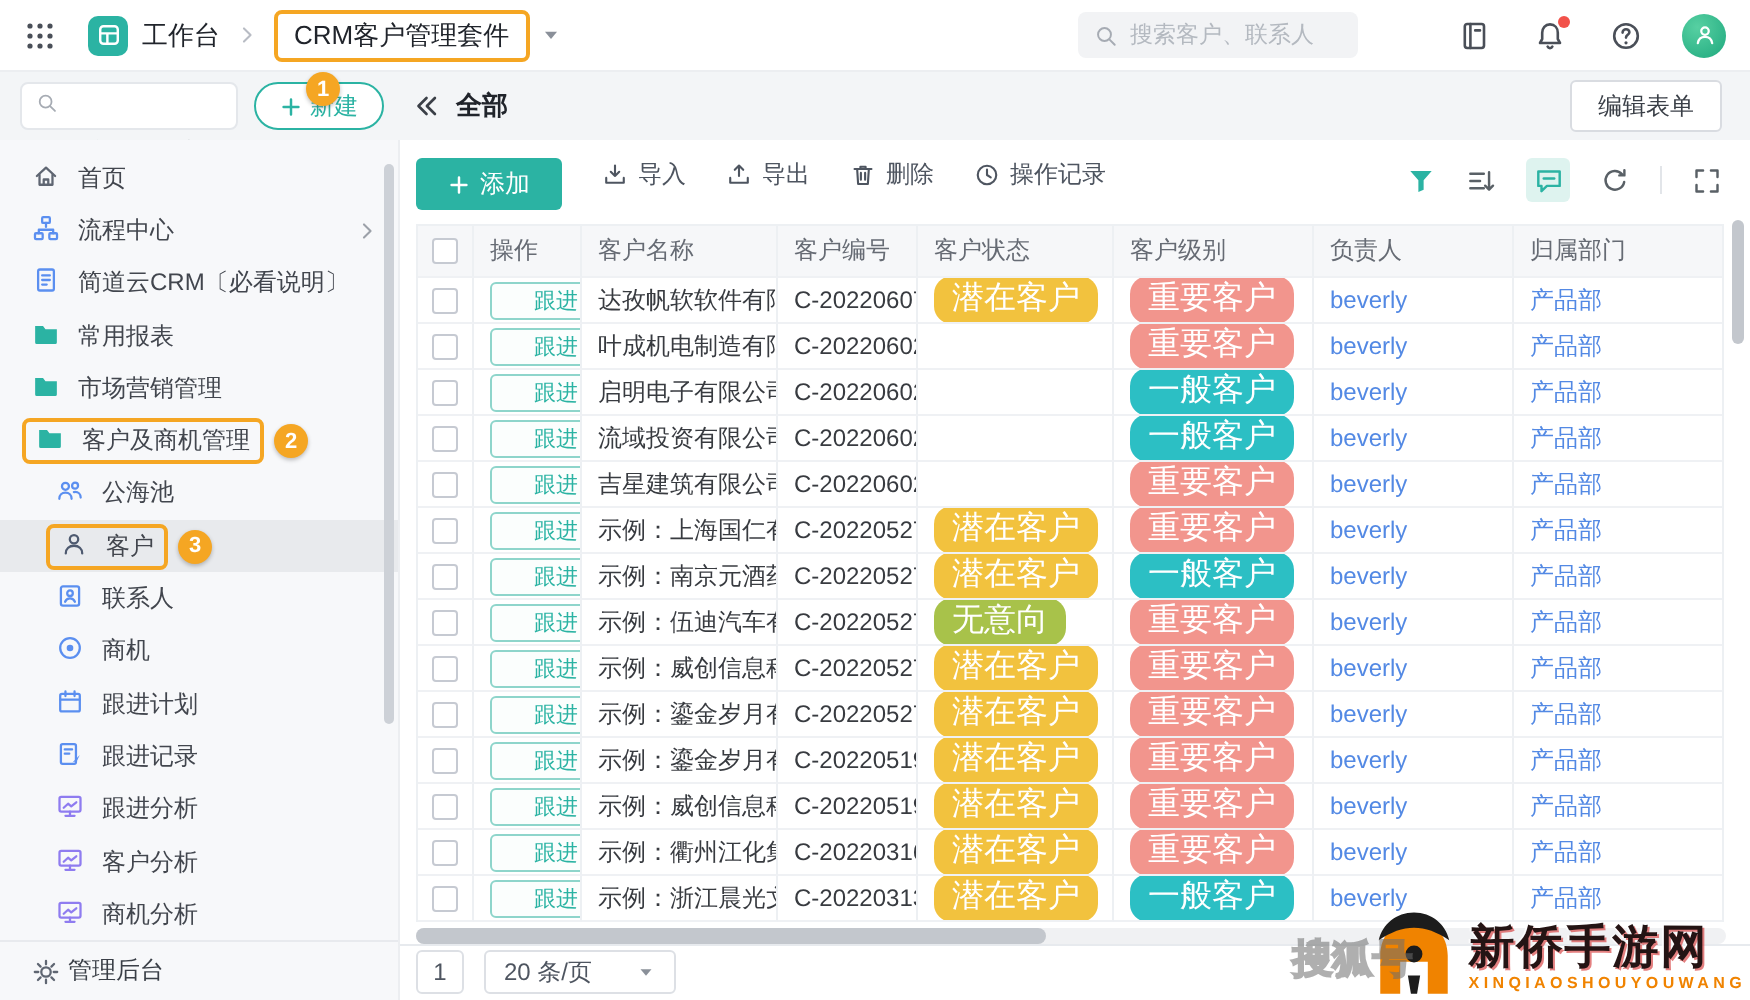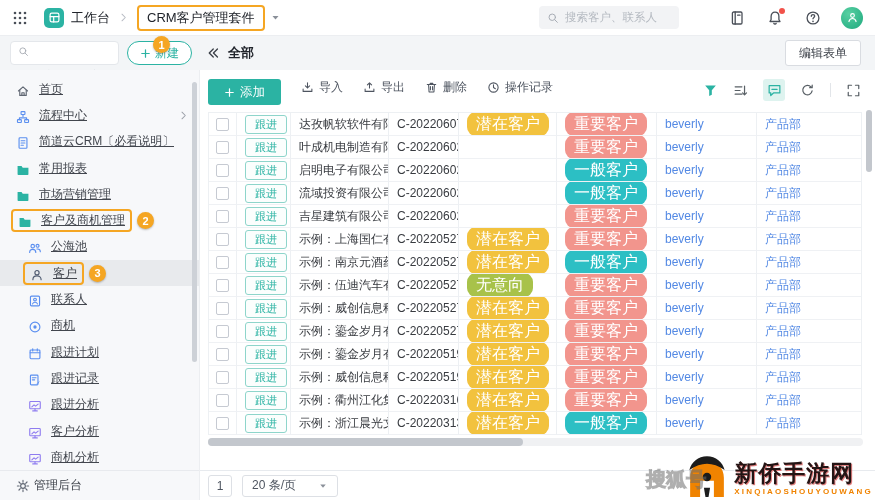--- a/index.html
+++ b/index.html
@@ -47,21 +47,21 @@
   .ann-badge { width:17px; height:17px; border-radius:50%; background:var(--annotation); color:#fff; font-size:11px; font-weight:bold; display:flex; align-items:center; justify-content:center; box-shadow:0 1px 2px rgba(0,0,0,.25); flex:0 0 17px; }
   .pos-1 { position:absolute; left:153px; top:-5px; z-index:5; }
 
   
   .workspace { display:flex; height:430px; }
   .sidebar { position:relative; width:200px; flex:0 0 200px; background:#F7F8FA; display:flex; flex-direction:column; border-right:1px solid #ECEEF1; }
   #sidebar-nav { flex:1; overflow:hidden; padding-top:6px; }
   .side-item { position:relative; height:26.3px; display:flex; align-items:center; padding:0 10px 0 16px; cursor:pointer; color:#42464E; }
   .side-item.selected { background:#E8EAED; }
   .side-item.indent { padding-left:28px; }
-  .side-inner { display:flex; align-items:flex-end; gap:9px; min-width:0;text-decoration:underline; }
+  .side-inner { display:flex; align-items:flex-start; gap:9px; min-width:0; }
   .side-inner.boxed { border:2px solid var(--annotation); border-radius:4px; padding:1px 5px; margin-left:-5px; }
   .s-icon { width:14px; height:14px; flex:0 0 14px; }
   .s-icon svg { width:100%; height:100%; display:block; }
   .c-gray { color:#5F6672; } .c-slate { color:#4E5A70; } .c-blue { color:#5B8FF0; }
   .c-teal { color:var(--primary); } .c-purple { color:#8F7CF0; }
   .s-label { font-size:12px; white-space:nowrap; overflow:hidden; text-overflow:ellipsis; }
   .side-item .ann-badge { margin-left:5px; }
   .chev { width:11px; height:11px; color:#9CA1A9; margin-left:auto; }
   .side-footer { height:30px; border-top:1px solid #E8EAEE; display:flex; align-items:center; gap:4px; padding:0 16px; color:#3A3F47; cursor:pointer; background:#F7F8FA; }
   .side-footer span:first-child { width:14px; height:14px; color:#5F6672; }
@@ -87,21 +87,21 @@
   
   .table { margin-left:8px; width:654px; border:1px solid #EDF0F3; border-bottom:none; font-size:12px; }
   .thead, .trow { display:grid; grid-template-columns:28px 54px 98px 70px 98px 100px 100px 1fr; }
   .thead { background:#F6F7F9; height:26px; }
   .thead .td { color:#666B74; }
   .td { display:flex; align-items:center; padding:0 8px; border-right:1px solid #EDF0F3; border-bottom:1px solid #EFF1F4; overflow:hidden; white-space:nowrap; }
   .td:last-child { border-right:none; }
   .trow { height:23px; background:#fff; }
   .c-check { justify-content:center; padding:0; }
   .checkbox { width:13px; height:13px; border:1px solid #C6CAD2; border-radius:2px; background:#fff; cursor:pointer; flex:0 0 13px; }
-  .follow-btn { font-size:11px; color:var(--primary); background:#FBFEFD; border:1px solid #8ED5CB; border-radius:3px; padding:1px 9px; cursor:pointer; }
+  .follow-btn { font-size:11px; color:var(--primary); background:#FBFEFD; border:1px solid #8ED5CB; border-radius:3px; padding:1px 21px; cursor:pointer; }
   .t-name, .t-num { color:#383B40; }
   .badge { display:inline-block; padding:1.5px 9px; border-radius:9px; color:#fff; font-size:16px; line-height:1.3; }
   .b-potential { background:var(--status-potential); }
   .b-nointent  { background:var(--status-nointent); }
   .b-important { background:var(--level-important); }
   .b-general   { background:var(--level-general); }
   .link { color:var(--link); cursor:pointer; text-decoration:none; }
 
   
   .h-scroll { margin:3px 12px 0 8px; height:8px; border-radius:4px; background:#F0F1F3; position:relative; }
@@ -459,20 +459,32 @@
                 <path d="M12.9 8.5A5 5 0 1 1 11.7 4.3M13 2.3v2.7h-2.7"></path>
               </svg></span>
           <span class="tool-divider"></span>
           <span class="t-ico"><svg viewBox="0 0 16 16" fill="none" stroke="currentColor" stroke-width="1.3" stroke-linecap="round" stroke-linejoin="round">
                 <path d="M2.4 5.9V2.4H5.9M10.1 2.4h3.5v3.5M13.6 10.1v3.5h-3.5M5.9 13.6H2.4v-3.5"></path>
               </svg></span>
         </div>
       </div>
 
       <div class="table">
+        <div class="thead">
+          <div class="td c-check">
+              <span class="checkbox"></span>
+            </div>
+          <div class="td">操作</div>
+          <div class="td">客户名称</div>
+          <div class="td">客户编号</div>
+          <div class="td">客户状态</div>
+          <div class="td">客户级别</div>
+          <div class="td">负责人</div>
+          <div class="td">归属部门</div>
+        </div>
         <div id="table-body">
             <div class="trow">
               <div class="td c-check">
                 <span class="checkbox"></span>
               </div>
               <div class="td">
                 <button class="follow-btn">跟进</button>
               </div>
               <div class="td t-name">达孜帆软软件有限公...</div>
               <div class="td t-num">C-20220607...</div>

